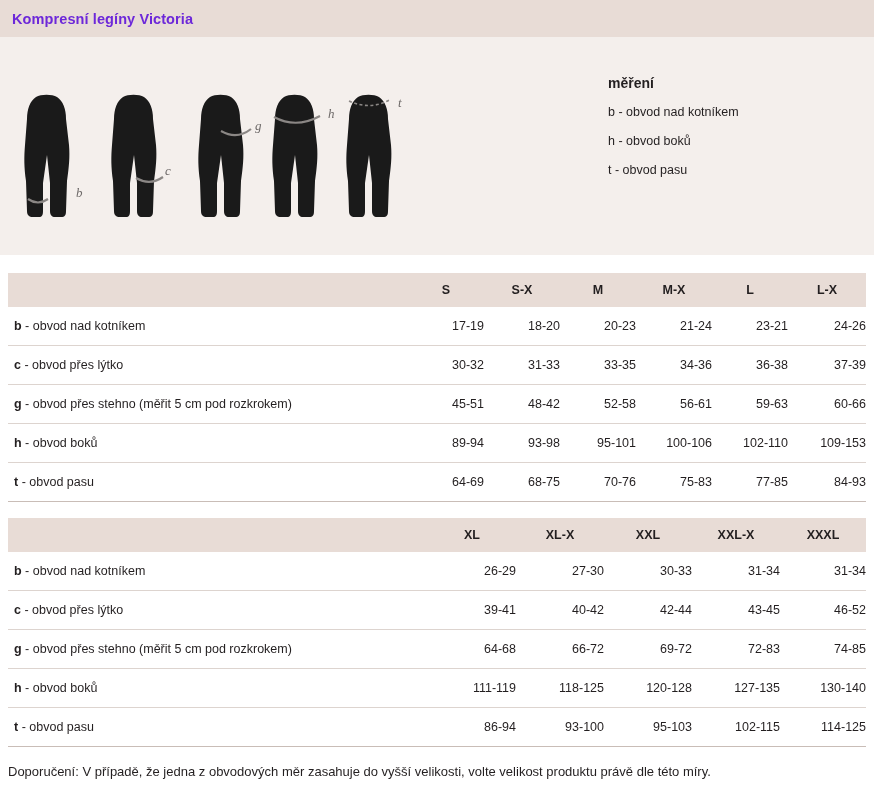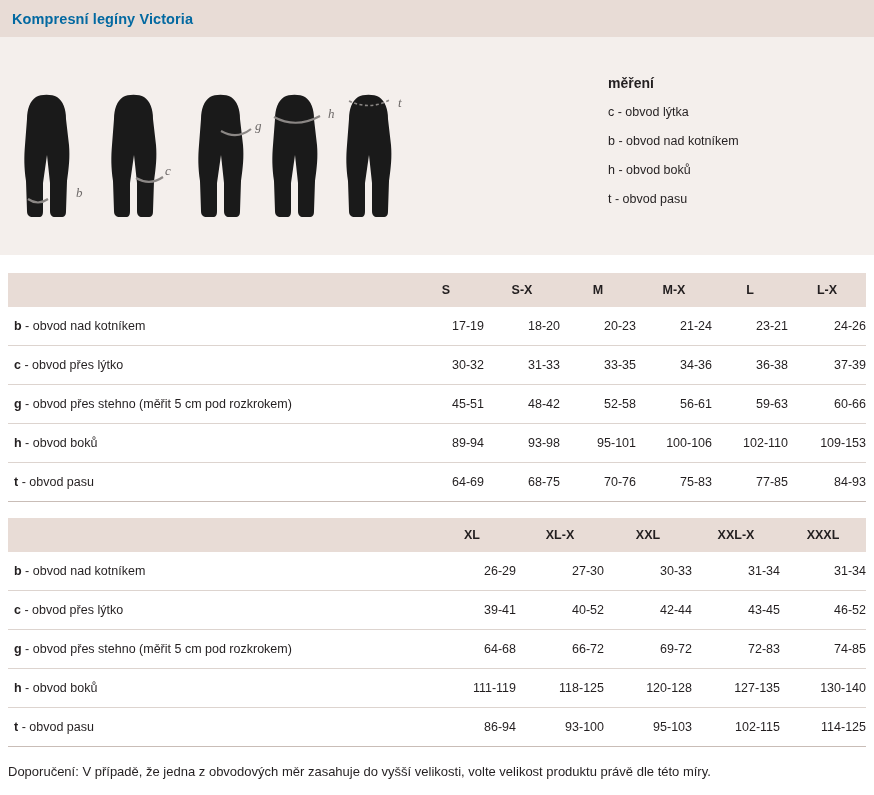--- a/index.html
+++ b/index.html
@@ -24,21 +24,21 @@
   
   .title-bar {
     height: 37px;
     background: #e8dcd6;
     display: flex;
     align-items: center;
     padding-left: 12px;
     box-sizing: border-box;
   }
   .title-bar .title {
-    color: #0369a1;
+    color: #6d28d9;
     font-weight: bold;
     font-size: 14.5px;
     letter-spacing: 0.1px;
   }
 
   
   .illus-band {
     height: 218px;
     background: #f4efec;
     display: flex;
@@ -182,21 +182,20 @@
           <path class="sil-body" d="M22 4 C16 8 13 16 13 26 L11 52 C10 64 10 74 12 88 L13 118 C13 122 15 124 19 124 L25 124 C28 124 29 122 29 118 L29 90 L33 62 L36 90 L36 118 C36 122 38 124 41 124 L47 124 C51 124 52 122 52 118 L53 88 C55 74 56 64 55 52 L52 26 C52 16 49 8 43 4 C38 1 27 1 22 4 Z"></path>
           <path class="band-dash" d="M13 8 q22 10 42 -2"></path>
         </svg>
         <span class="figlabel" style="left:62px; top:2px;">t</span>
       </div>
 
     </div>
 
     <div class="legend">
       <h3>měření</h3>
-      <div class="lrow">c - obvod lýtka</div>
       <div class="lrow">b - obvod nad kotníkem</div>
       <div class="lrow">h - obvod boků</div>
       <div class="lrow">t - obvod pasu</div>
     </div>
   </div>
 
   <div class="spacer-8"></div>
 
   <div class="tbl-wrap">
     <table class="size-table">
@@ -297,21 +296,21 @@
           <td class="lbl-col"><b>b</b><span> - obvod nad kotníkem</span></td>
           <td class="val">26-29</td>
           <td class="val">27-30</td>
           <td class="val">30-33</td>
           <td class="val">31-34</td>
           <td class="val">31-34</td>
         </tr>
         <tr>
           <td class="lbl-col"><b>c</b><span> - obvod přes lýtko</span></td>
           <td class="val">39-41</td>
-          <td class="val">40-52</td>
+          <td class="val">40-42</td>
           <td class="val">42-44</td>
           <td class="val">43-45</td>
           <td class="val">46-52</td>
         </tr>
         <tr>
           <td class="lbl-col"><b>g</b><span> - obvod přes stehno (měřit 5 cm pod rozkrokem)</span></td>
           <td class="val">64-68</td>
           <td class="val">66-72</td>
           <td class="val">69-72</td>
           <td class="val">72-83</td>

